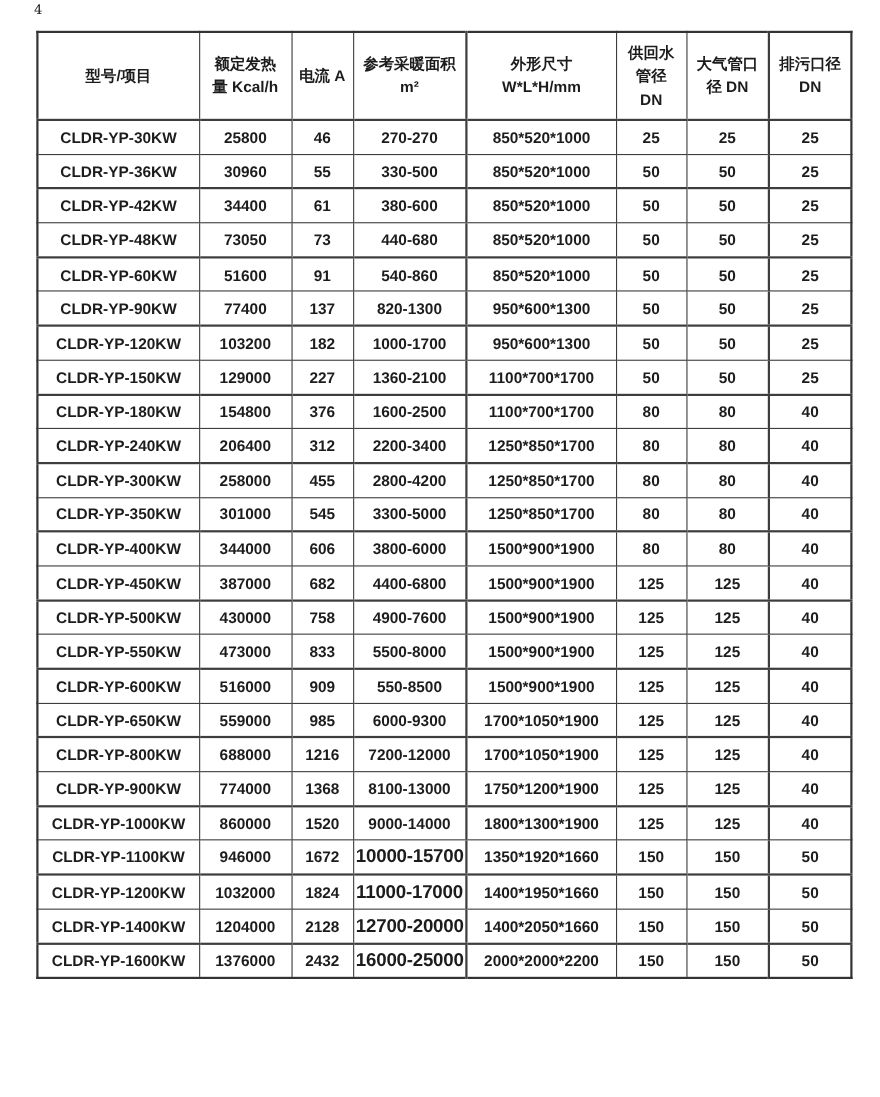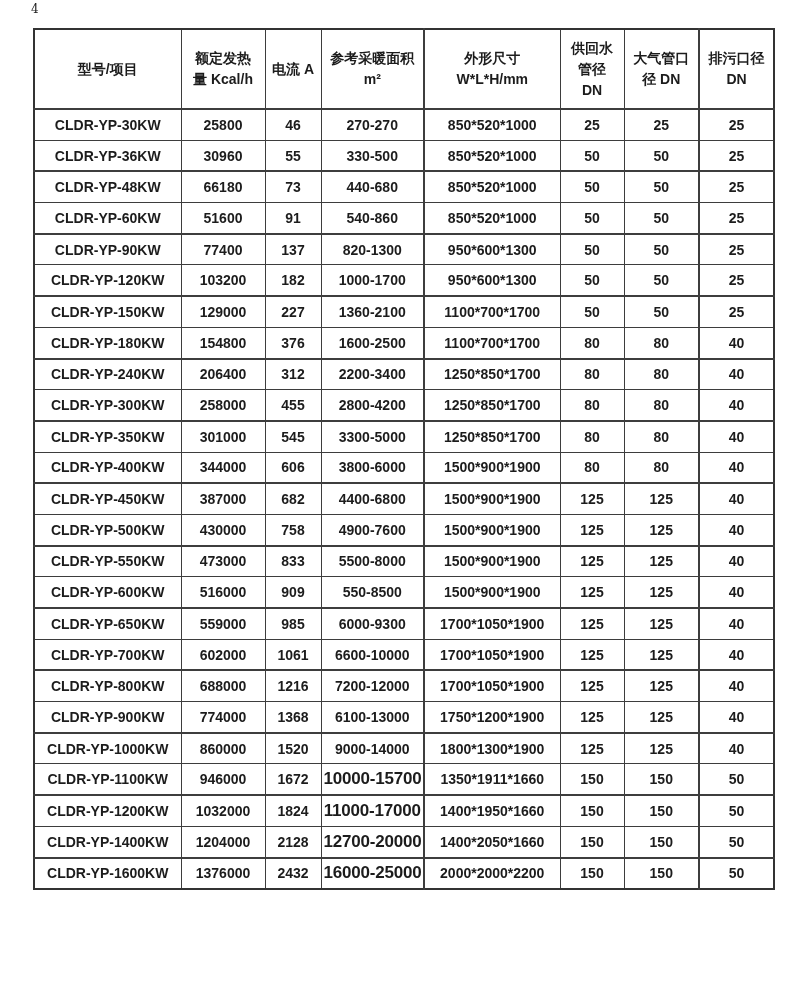--- a/index.html
+++ b/index.html
@@ -124,22 +124,32 @@
           <td>CLDR-YP-36KW</td>
           <td>30960</td>
           <td>55</td>
           <td>330-500</td>
           <td>850*520*1000</td>
           <td>50</td>
           <td>50</td>
           <td>25</td>
         </tr>
         <tr>
+          <td>CLDR-YP-42KW</td>
+          <td>34400</td>
+          <td>61</td>
+          <td>380-600</td>
+          <td>850*520*1000</td>
+          <td>50</td>
+          <td>50</td>
+          <td>25</td>
+        </tr>
+        <tr>
           <td>CLDR-YP-48KW</td>
-          <td>66180</td>
+          <td>73050</td>
           <td>73</td>
           <td>440-680</td>
           <td>850*520*1000</td>
           <td>50</td>
           <td>50</td>
           <td>25</td>
         </tr>
         <tr>
           <td>CLDR-YP-60KW</td>
           <td>51600</td>
@@ -274,65 +284,55 @@
           <td>CLDR-YP-650KW</td>
           <td>559000</td>
           <td>985</td>
           <td>6000-9300</td>
           <td>1700*1050*1900</td>
           <td>125</td>
           <td>125</td>
           <td>40</td>
         </tr>
         <tr>
-          <td>CLDR-YP-700KW</td>
-          <td>602000</td>
-          <td>1061</td>
-          <td>6600-10000</td>
-          <td>1700*1050*1900</td>
-          <td>125</td>
-          <td>125</td>
-          <td>40</td>
-        </tr>
-        <tr>
           <td>CLDR-YP-800KW</td>
           <td>688000</td>
           <td>1216</td>
           <td>7200-12000</td>
           <td>1700*1050*1900</td>
           <td>125</td>
           <td>125</td>
           <td>40</td>
         </tr>
         <tr>
           <td>CLDR-YP-900KW</td>
           <td>774000</td>
           <td>1368</td>
-          <td>6100-13000</td>
+          <td>8100-13000</td>
           <td>1750*1200*1900</td>
           <td>125</td>
           <td>125</td>
           <td>40</td>
         </tr>
         <tr>
           <td>CLDR-YP-1000KW</td>
           <td>860000</td>
           <td>1520</td>
           <td>9000-14000</td>
           <td>1800*1300*1900</td>
           <td>125</td>
           <td>125</td>
           <td>40</td>
         </tr>
         <tr>
           <td>CLDR-YP-1100KW</td>
           <td>946000</td>
           <td>1672</td>
           <td class="small-text">10000-15700</td>
-          <td>1350*1911*1660</td>
+          <td>1350*1920*1660</td>
           <td>150</td>
           <td>150</td>
           <td>50</td>
         </tr>
         <tr>
           <td>CLDR-YP-1200KW</td>
           <td>1032000</td>
           <td>1824</td>
           <td class="small-text">11000-17000</td>
           <td>1400*1950*1660</td>

